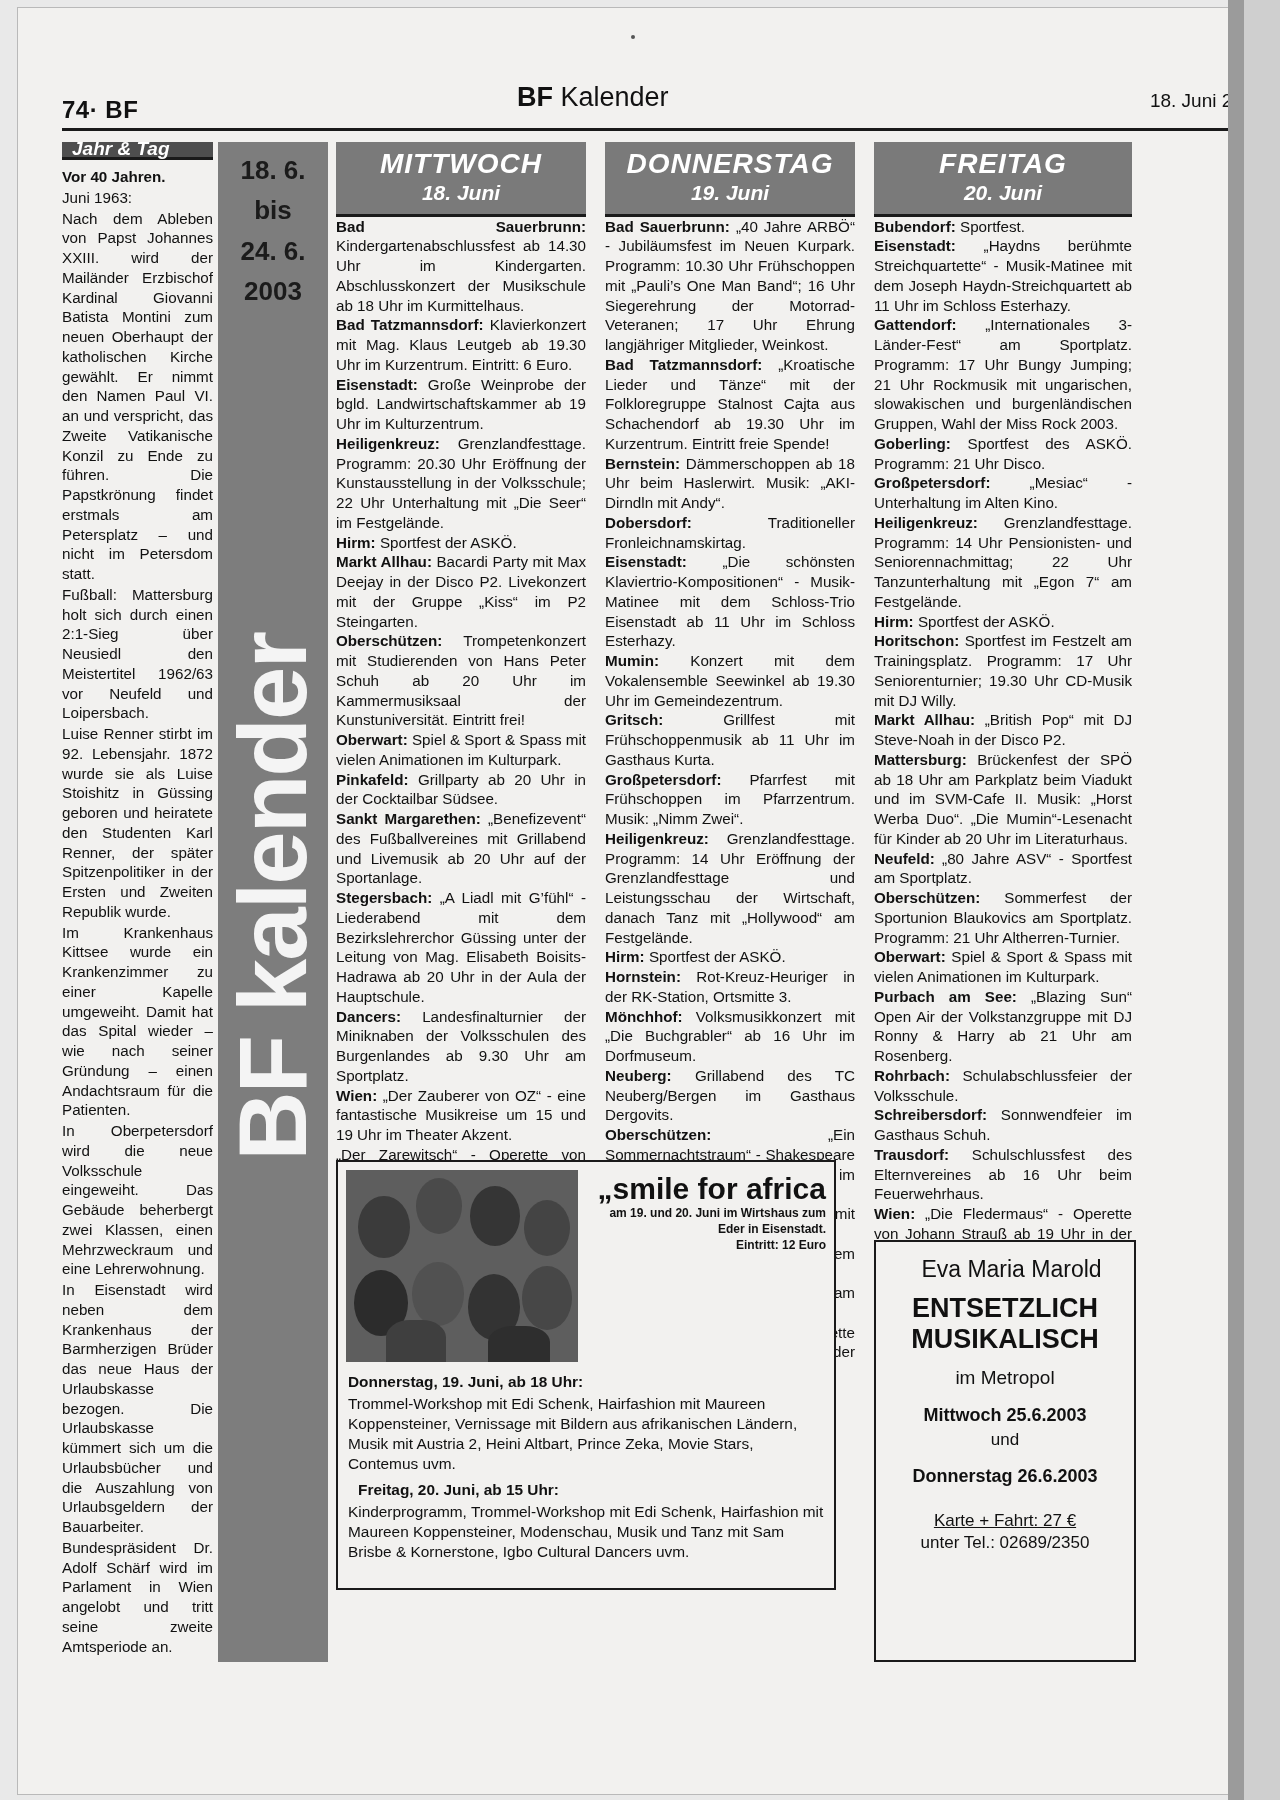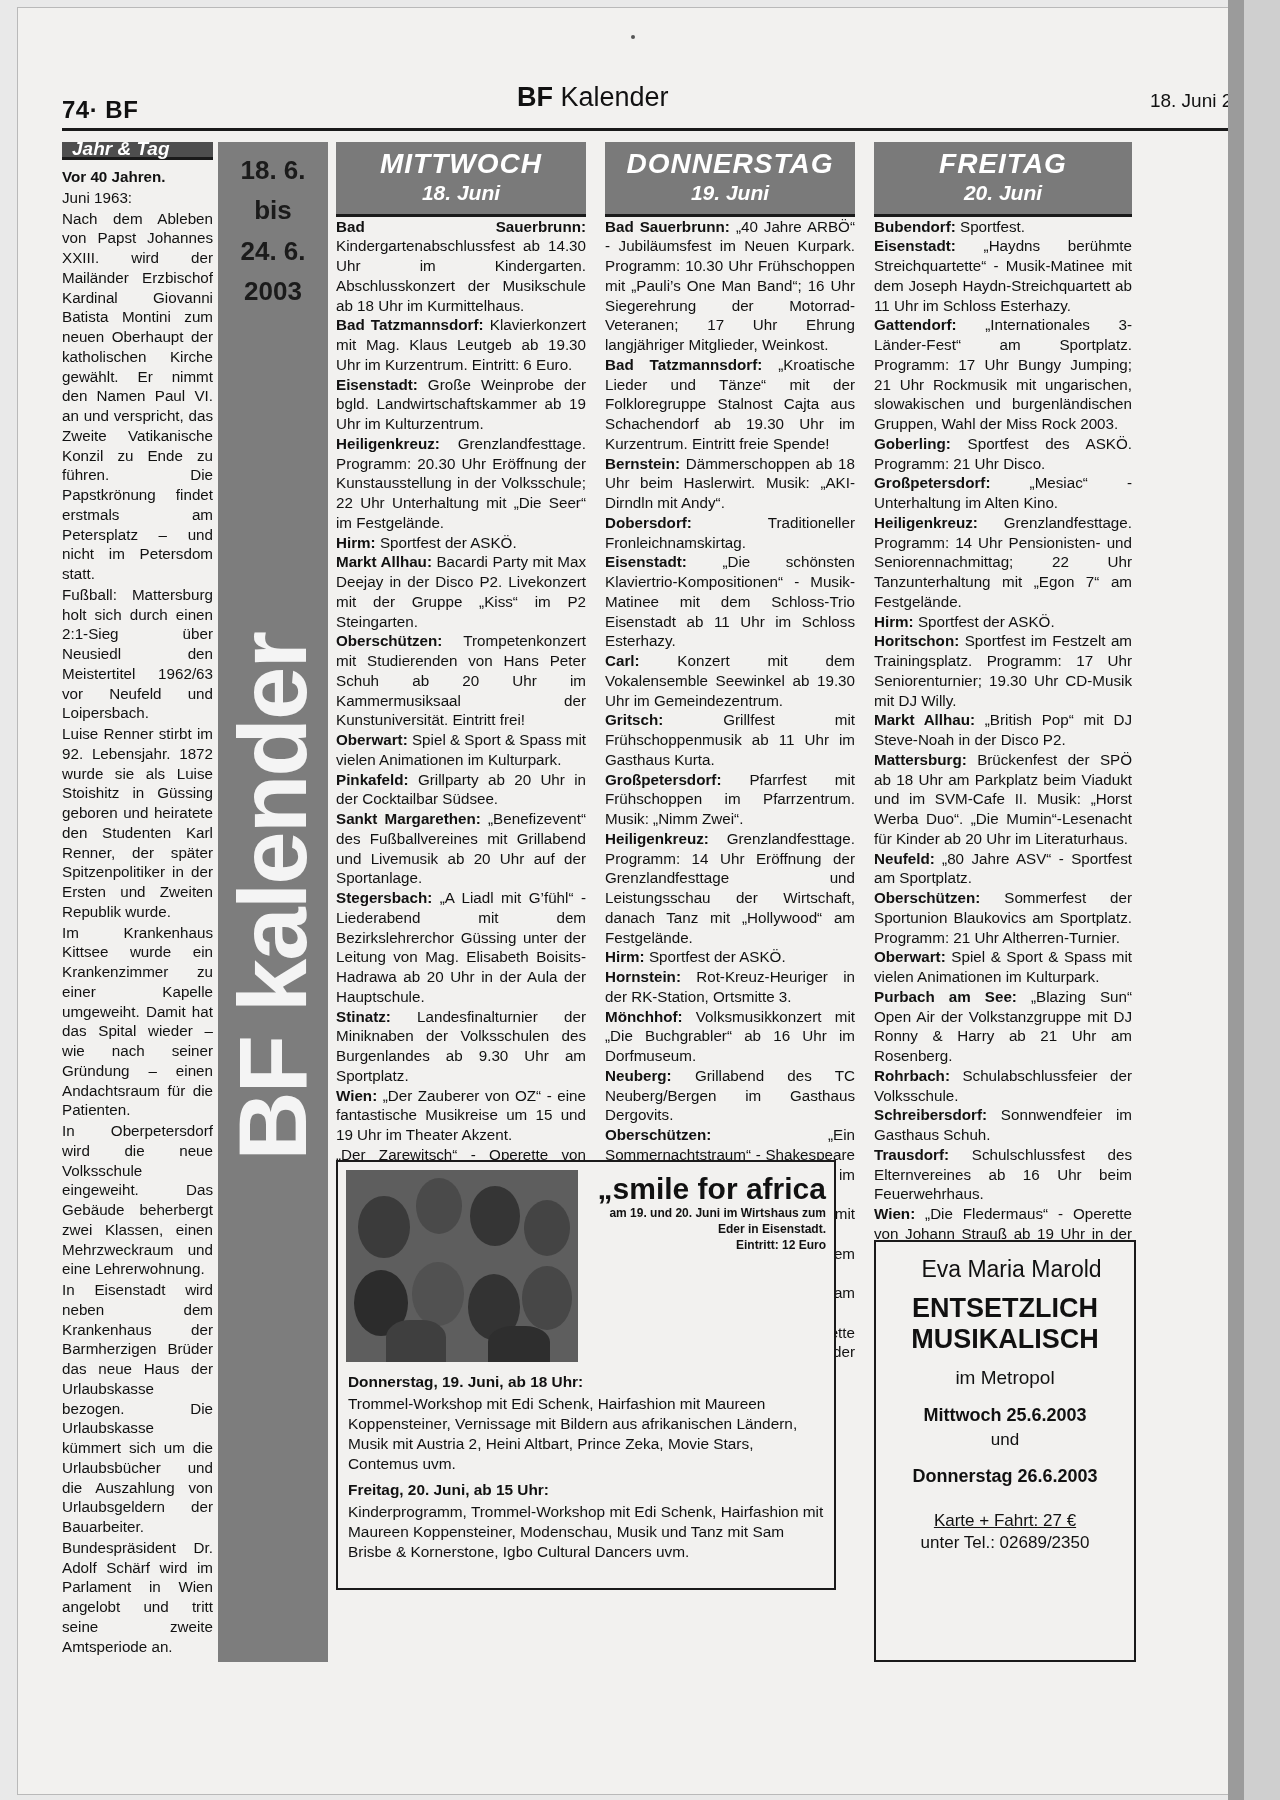--- a/index.html
+++ b/index.html
@@ -164,42 +164,42 @@
       <p class="evt"><b>Bad Tatzmannsdorf:</b><span> Klavierkonzert mit Mag. Klaus Leutgeb ab 19.30 Uhr im Kurzentrum. Eintritt: 6 Euro.</span></p>
       <p class="evt"><b>Eisenstadt:</b><span> Große Weinprobe der bgld. Landwirtschaftskammer ab 19 Uhr im Kulturzentrum.</span></p>
       <p class="evt"><b>Heiligenkreuz:</b><span> Grenzlandfesttage. Programm: 20.30 Uhr Eröffnung der Kunstausstellung in der Volksschule; 22 Uhr Unterhaltung mit „Die Seer“ im Festgelände.</span></p>
       <p class="evt"><b>Hirm:</b><span> Sportfest der ASKÖ.</span></p>
       <p class="evt"><b>Markt Allhau:</b><span> Bacardi Party mit Max Deejay in der Disco P2. Livekonzert mit der Gruppe „Kiss“ im P2 Steingarten.</span></p>
       <p class="evt"><b>Oberschützen:</b><span> Trompetenkonzert mit Studierenden von Hans Peter Schuh ab 20 Uhr im Kammermusiksaal der Kunstuniversität. Eintritt frei!</span></p>
       <p class="evt"><b>Oberwart:</b><span> Spiel &amp; Sport &amp; Spass mit vielen Animationen im Kulturpark.</span></p>
       <p class="evt"><b>Pinkafeld:</b><span> Grillparty ab 20 Uhr in der Cocktailbar Südsee.</span></p>
       <p class="evt"><b>Sankt Margarethen:</b><span> „Benefizevent“ des Fußballvereines mit Grillabend und Livemusik ab 20 Uhr auf der Sportanlage.</span></p>
       <p class="evt"><b>Stegersbach:</b><span> „A Liadl mit G’fühl“ - Liederabend mit dem Bezirkslehrerchor Güssing unter der Leitung von Mag. Elisabeth Boisits-Hadrawa ab 20 Uhr in der Aula der Hauptschule.</span></p>
-      <p class="evt"><b>Stinatz:</b><span> Landesfinalturnier der Miniknaben der Volksschulen des Burgenlandes ab 9.30 Uhr am Sportplatz.</span></p>
+      <p class="evt"><b>Dancers:</b><span> Landesfinalturnier der Miniknaben der Volksschulen des Burgenlandes ab 9.30 Uhr am Sportplatz.</span></p>
       <p class="evt"><b>Wien:</b><span> „Der Zauberer von OZ“ - eine fantastische Musikreise um 15 und 19 Uhr im Theater Akzent.</span></p>
       <p class="evt"><span>„Der Zarewitsch“ - Operette von Franz Lehar ab 19 Uhr in der Volksoper.</span></p>
       <p class="evt"><span>Konzert mit Koehne Quartett ab 19.30 Uhr bei der Stadtinitiative.</span></p>
       <p class="evt"><span>„heim.at“ - Kabarettabend mit Alfred Dorfer am 20 Uhr im Orpheum.</span></p>
       <div class="kal">
         <div>BF-KALENDER</div>
         <div>02682/65500-360</div>
       </div>
     </div>
 
     <div class="col" id="c3">
       <div class="dayhead colhead">
         <div class="d1">DONNERSTAG</div>
         <div class="d2">19. Juni</div>
       </div>
       <p class="evt"><b>Bad Sauerbrunn:</b><span> „40 Jahre ARBÖ“ - Jubiläumsfest im Neuen Kurpark. Programm: 10.30 Uhr Frühschoppen mit „Pauli’s One Man Band“; 16 Uhr Siegerehrung der Motorrad-Veteranen; 17 Uhr Ehrung langjähriger Mitglieder, Weinkost.</span></p>
       <p class="evt"><b>Bad Tatzmannsdorf:</b><span> „Kroatische Lieder und Tänze“ mit der Folkloregruppe Stalnost Cajta aus Schachendorf ab 19.30 Uhr im Kurzentrum. Eintritt freie Spende!</span></p>
       <p class="evt"><b>Bernstein:</b><span> Dämmerschoppen ab 18 Uhr beim Haslerwirt. Musik: „AKI-Dirndln mit Andy“.</span></p>
       <p class="evt"><b>Dobersdorf:</b><span> Traditioneller Fronleichnamskirtag.</span></p>
       <p class="evt"><b>Eisenstadt:</b><span> „Die schönsten Klaviertrio-Kompositionen“ - Musik-Matinee mit dem Schloss-Trio Eisenstadt ab 11 Uhr im Schloss Esterhazy.</span></p>
-      <p class="evt"><b>Carl:</b><span> Konzert mit dem Vokalensemble Seewinkel ab 19.30 Uhr im Gemeindezentrum.</span></p>
+      <p class="evt"><b>Mumin:</b><span> Konzert mit dem Vokalensemble Seewinkel ab 19.30 Uhr im Gemeindezentrum.</span></p>
       <p class="evt"><b>Gritsch:</b><span> Grillfest mit Frühschoppenmusik ab 11 Uhr im Gasthaus Kurta.</span></p>
       <p class="evt"><b>Großpetersdorf:</b><span> Pfarrfest mit Frühschoppen im Pfarrzentrum. Musik: „Nimm Zwei“.</span></p>
       <p class="evt"><b>Heiligenkreuz:</b><span> Grenzlandfesttage. Programm: 14 Uhr Eröffnung der Grenzlandfesttage und Leistungsschau der Wirtschaft, danach Tanz mit „Hollywood“ am Festgelände.</span></p>
       <p class="evt"><b>Hirm:</b><span> Sportfest der ASKÖ.</span></p>
       <p class="evt"><b>Hornstein:</b><span> Rot-Kreuz-Heuriger in der RK-Station, Ortsmitte 3.</span></p>
       <p class="evt"><b>Mönchhof:</b><span> Volksmusikkonzert mit „Die Buchgrabler“ ab 16 Uhr im Dorfmuseum.</span></p>
       <p class="evt"><b>Neuberg:</b><span> Grillabend des TC Neuberg/Bergen im Gasthaus Dergovits.</span></p>
       <p class="evt"><b>Oberschützen:</b><span> „Ein Sommernachtstraum“ - Shakespeare einmal anders ab 14.30 Uhr im Kulturzentrum.</span></p>
       <p class="evt"><b>Oberwart:</b><span> Spiel &amp; Sport &amp; Spass mit vielen Animationen im Kulturpark.</span></p>
       <p class="evt"><b>Rohrbach:</b><span> Kleinfeldturnier mit dem Fensterl-Team am Sportplatz.</span></p>
@@ -246,21 +246,21 @@
         <div class="p" style="left:142px;top:156px;width:62px;height:40px;background:#2e2e2e;border-radius:40% 40% 0 0;"></div>
       </div>
       <div class="txt">
         <div class="t1">„smile for africa</div>
         <div class="t2" style="white-space:pre-line;">am 19. und 20. Juni im Wirtshaus zum Eder in Eisenstadt.
 Eintritt: 12 Euro</div>
       </div>
       <div class="bottom">
         <p><b>Donnerstag, 19. Juni, ab 18 Uhr:</b></p>
         <p>Trommel-Workshop mit Edi Schenk, Hairfashion mit Maureen Koppensteiner, Vernissage mit Bildern aus afrikanischen Ländern, Musik mit Austria 2, Heini Altbart, Prince Zeka, Movie Stars, Contemus uvm.</p>
-        <p style="margin-top:6px;"><b>Freitag, 20. Juni, ab 15 Uhr:</b></p>
+        <p style="margin-top:6px;margin-left:10px;"><b>Freitag, 20. Juni, ab 15 Uhr:</b></p>
         <p>Kinderprogramm, Trommel-Workshop mit Edi Schenk, Hairfashion mit Maureen Koppensteiner, Modenschau, Musik und Tanz mit Sam Brisbe &amp; Kornerstone, Igbo Cultural Dancers uvm.</p>
       </div>
     </div>
 
     <div class="ad2">
       <div class="n">Eva Maria Marold</div>
       <div class="big">ENTSETZLICH</div>
       <div class="big" style="margin-top:0">MUSIKALISCH</div>
       <div class="im">im Metropol</div>
       <div class="dt">Mittwoch 25.6.2003</div>

